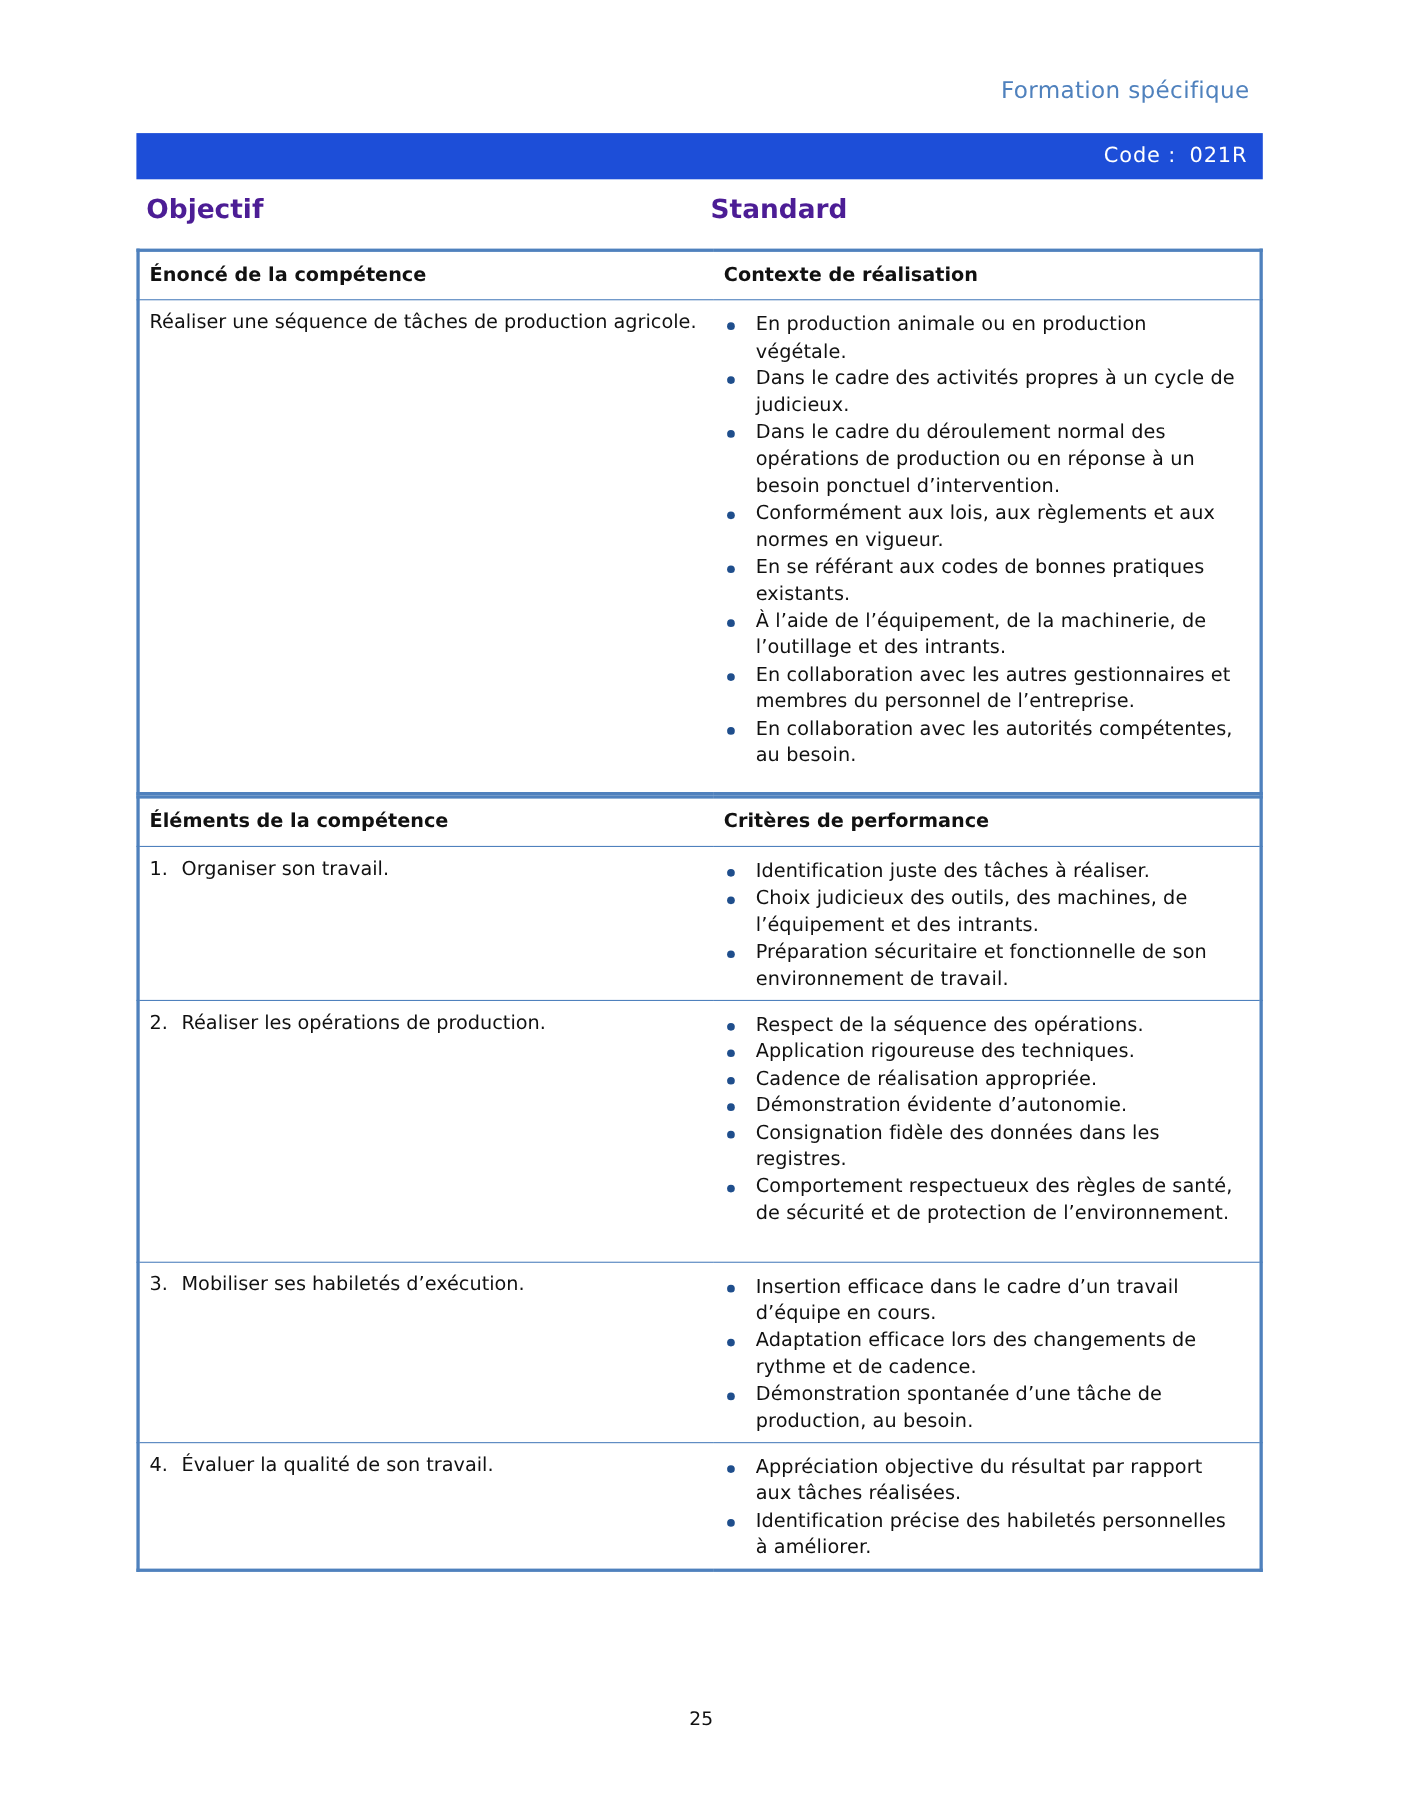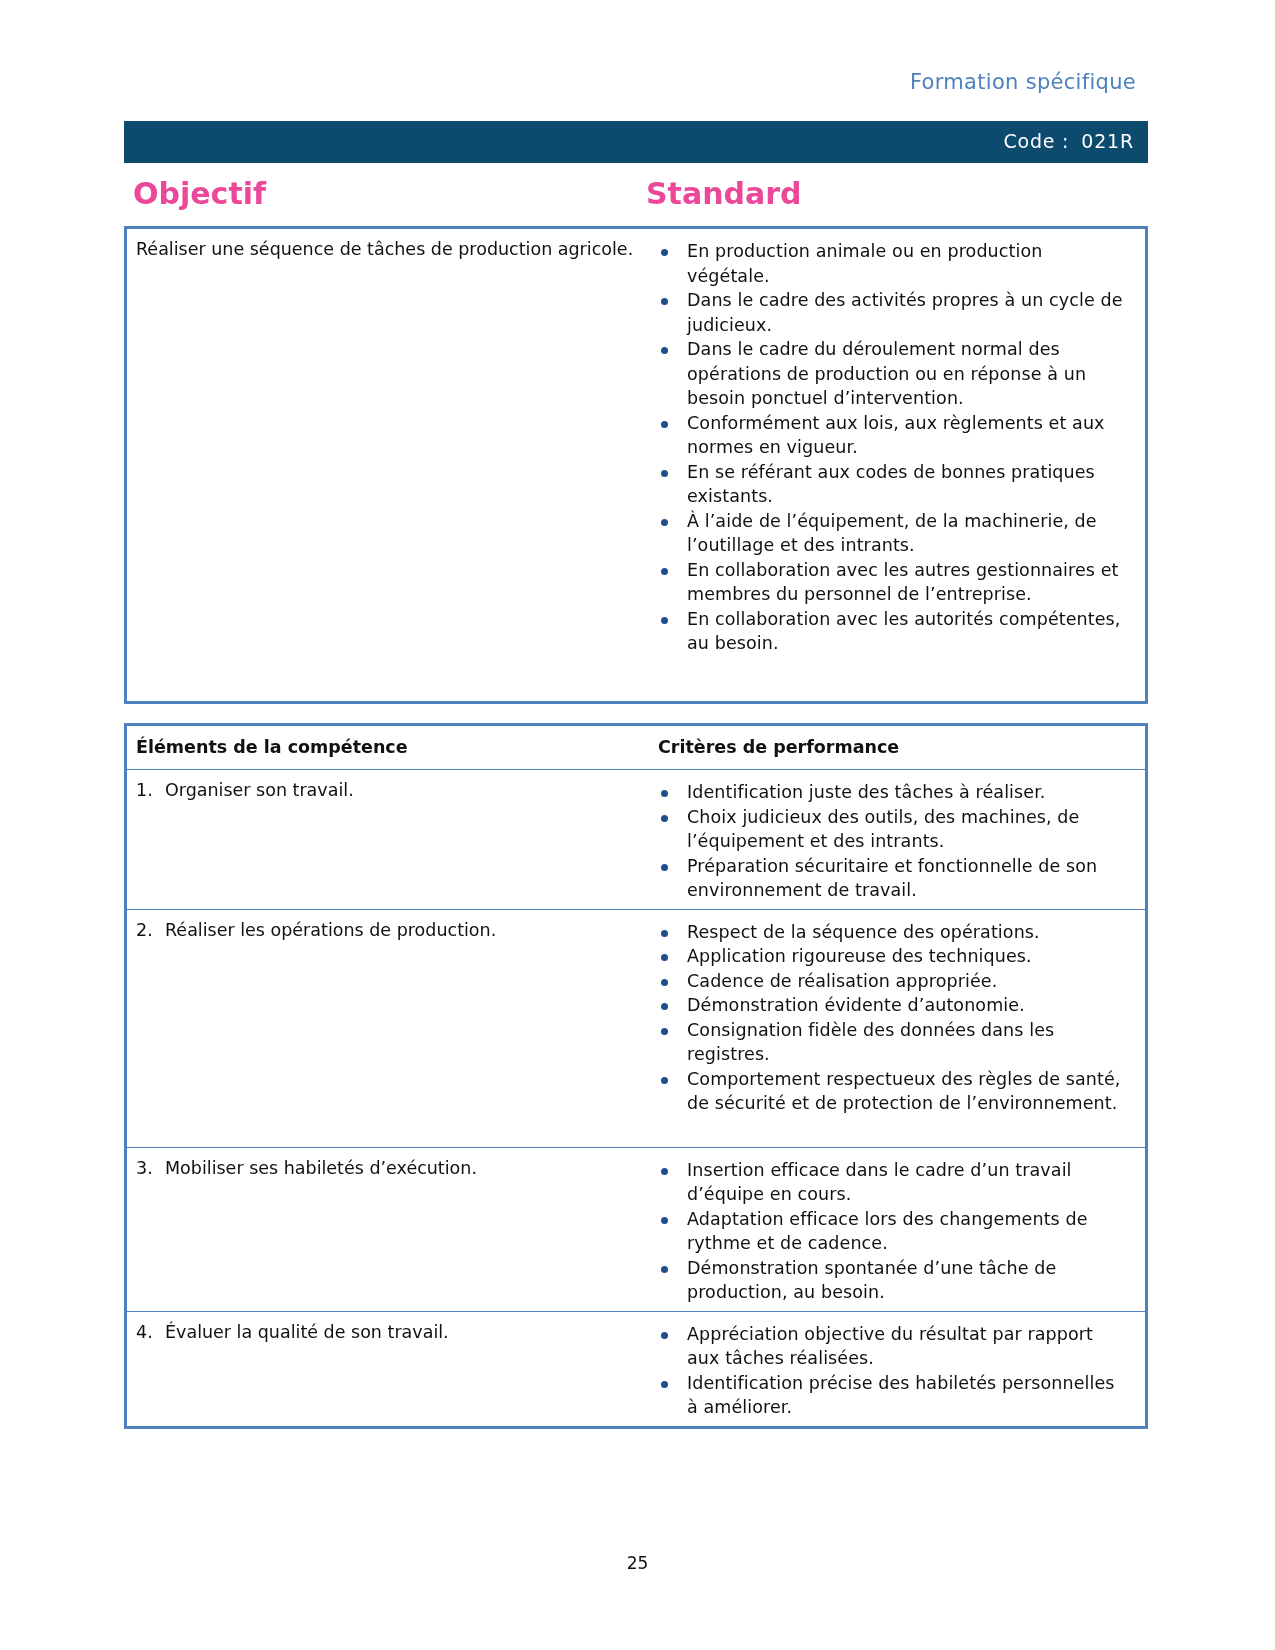--- a/index.html
+++ b/index.html
@@ -1,22 +1,22 @@
 <!DOCTYPE html>
 <html><head>
 <meta charset="utf-8">
 <style>
   html, body { margin: 0; padding: 0; background: #ffffff; }
   body { width: 1275px; height: 1650px; position: relative; font-family: "DejaVu Sans", "Liberation Sans", sans-serif; color: #111; }
   .page-header { position: absolute; right: 139px; top: 70px; font-size: 21px; color: #4f81bd; letter-spacing: 0.3px; }
-  .banner { position: absolute; left: 124px; top: 121px; width: 1024px; height: 42px; background: #0c4a6e; }
+  .banner { position: absolute; left: 124px; top: 121px; width: 1024px; height: 42px; background: #1d4ed8; }
   .banner .code { position: absolute; right: 14px; top: 9px; color: #ffffff; font-size: 19px; letter-spacing: 0.8px; }
   .banner .code .val { margin-left: 12px; }
   .section-heads { position: absolute; left: 124px; top: 176px; width: 1024px; height: 40px; }
-  .section-heads .h { position: absolute; top: 0; font-size: 30px; font-weight: bold; color: #ec4899; }
+  .section-heads .h { position: absolute; top: 0; font-size: 24px; font-weight: bold; color: #4c1d95; }
   .section-heads .h.left { left: 9px; }
   .section-heads .h.right { left: 522px; text-align: center; }
   table.comp { position: absolute; left: 124px; width: 1024px; border-collapse: collapse; border: 3px solid #4f81bd; box-sizing: border-box; table-layout: fixed; }
   table.comp td, table.comp th { vertical-align: top; text-align: left; font-size: 17.5px; line-height: 24.5px; padding: 0; }
   table.comp th { font-weight: bold; height: 43px; vertical-align: middle; border-bottom: 1.5px solid #4f81bd; }
   table.comp td { border-bottom: 1.5px solid #4f81bd; }
   table.comp tr:last-child td { border-bottom: none; }
   .col-left { width: 513px; }
   th.col-left, td.col-left { padding-left: 9px !important; }
   th.col-right { padding-left: 9px !important; }
@@ -43,20 +43,24 @@
   </div>
 </div>
 
 <div class="section-heads">
   <div class="h left">Objectif</div>
   <div class="h right">Standard</div>
 </div>
 
 <table class="comp" id="t1">
   <tbody>
+      <tr>
+    <th class="col-left">Énoncé de la compétence</th>
+    <th class="col-right">Contexte de réalisation</th>
+  </tr>
   <tr>
     <td class="col-left">Réaliser une séquence de tâches de production agricole.</td>
     <td class="col-right">
       <ul class="bullets">
             <li><span class="dot" style="background: rgb(31, 78, 140);"></span><span>En production animale ou en production végétale.</span></li>
             <li><span class="dot" style="background: rgb(31, 78, 140);"></span><span>Dans le cadre des activités propres à un cycle de judicieux.</span></li>
             <li><span class="dot" style="background: rgb(31, 78, 140);"></span><span>Dans le cadre du déroulement normal des opérations de production ou en réponse à un besoin ponctuel d’intervention.</span></li>
             <li><span class="dot" style="background: rgb(31, 78, 140);"></span><span>Conformément aux lois, aux règlements et aux normes en vigueur.</span></li>
             <li><span class="dot" style="background: rgb(31, 78, 140);"></span><span>En se référant aux codes de bonnes pratiques existants.</span></li>
             <li><span class="dot" style="background: rgb(31, 78, 140);"></span><span>À l’aide de l’équipement, de la machinerie, de l’outillage et des intrants.</span></li>

